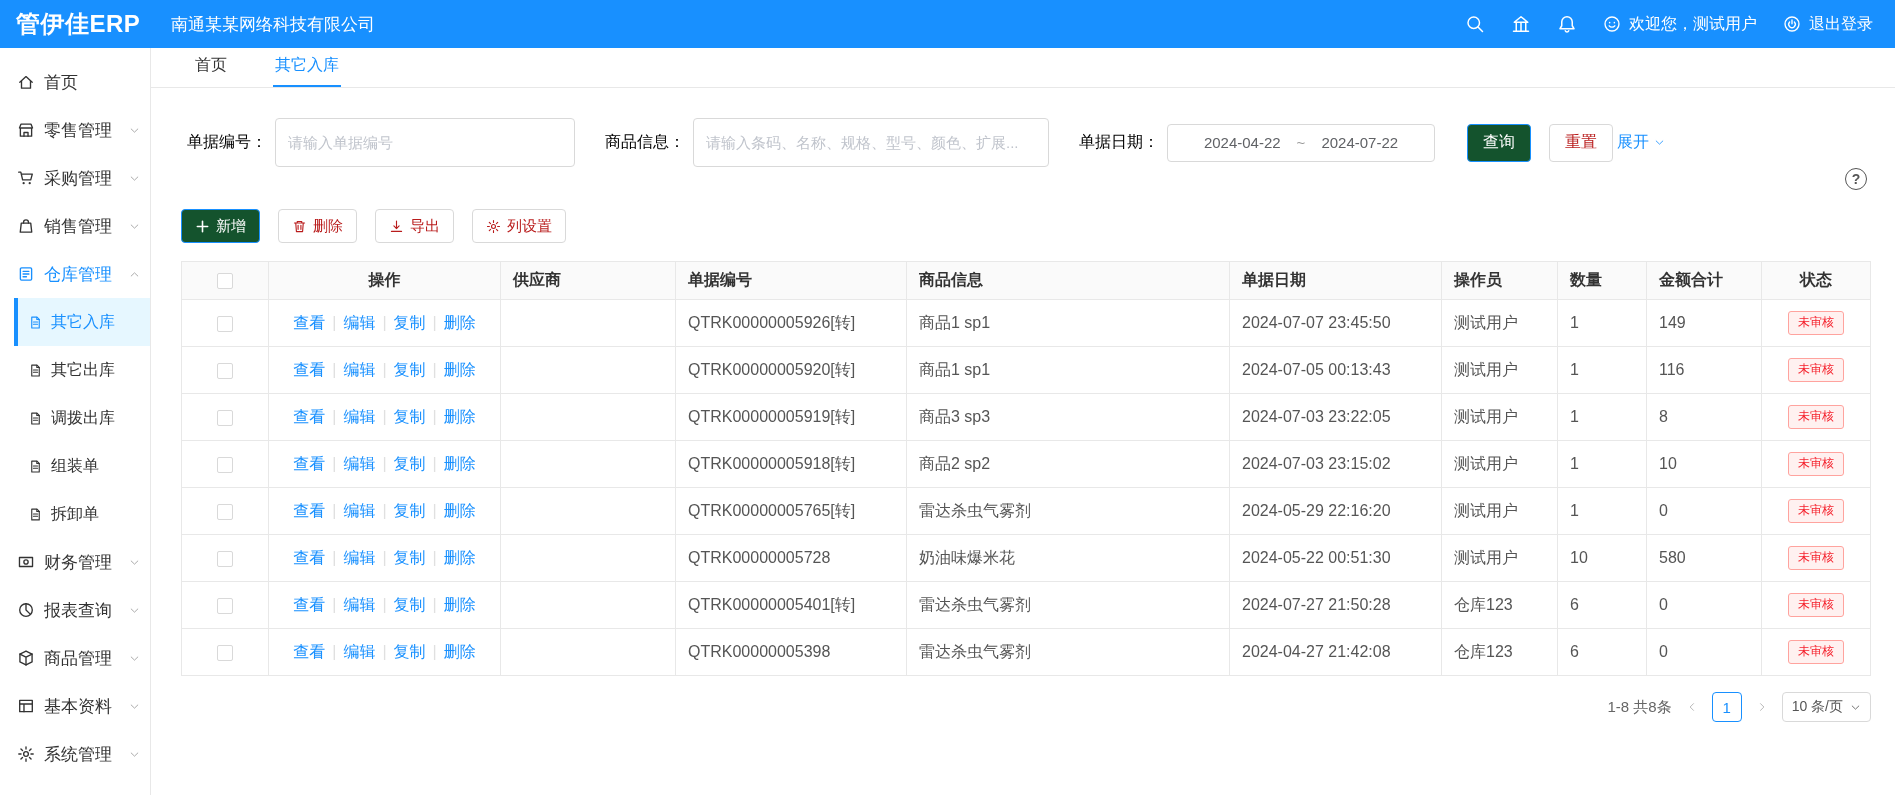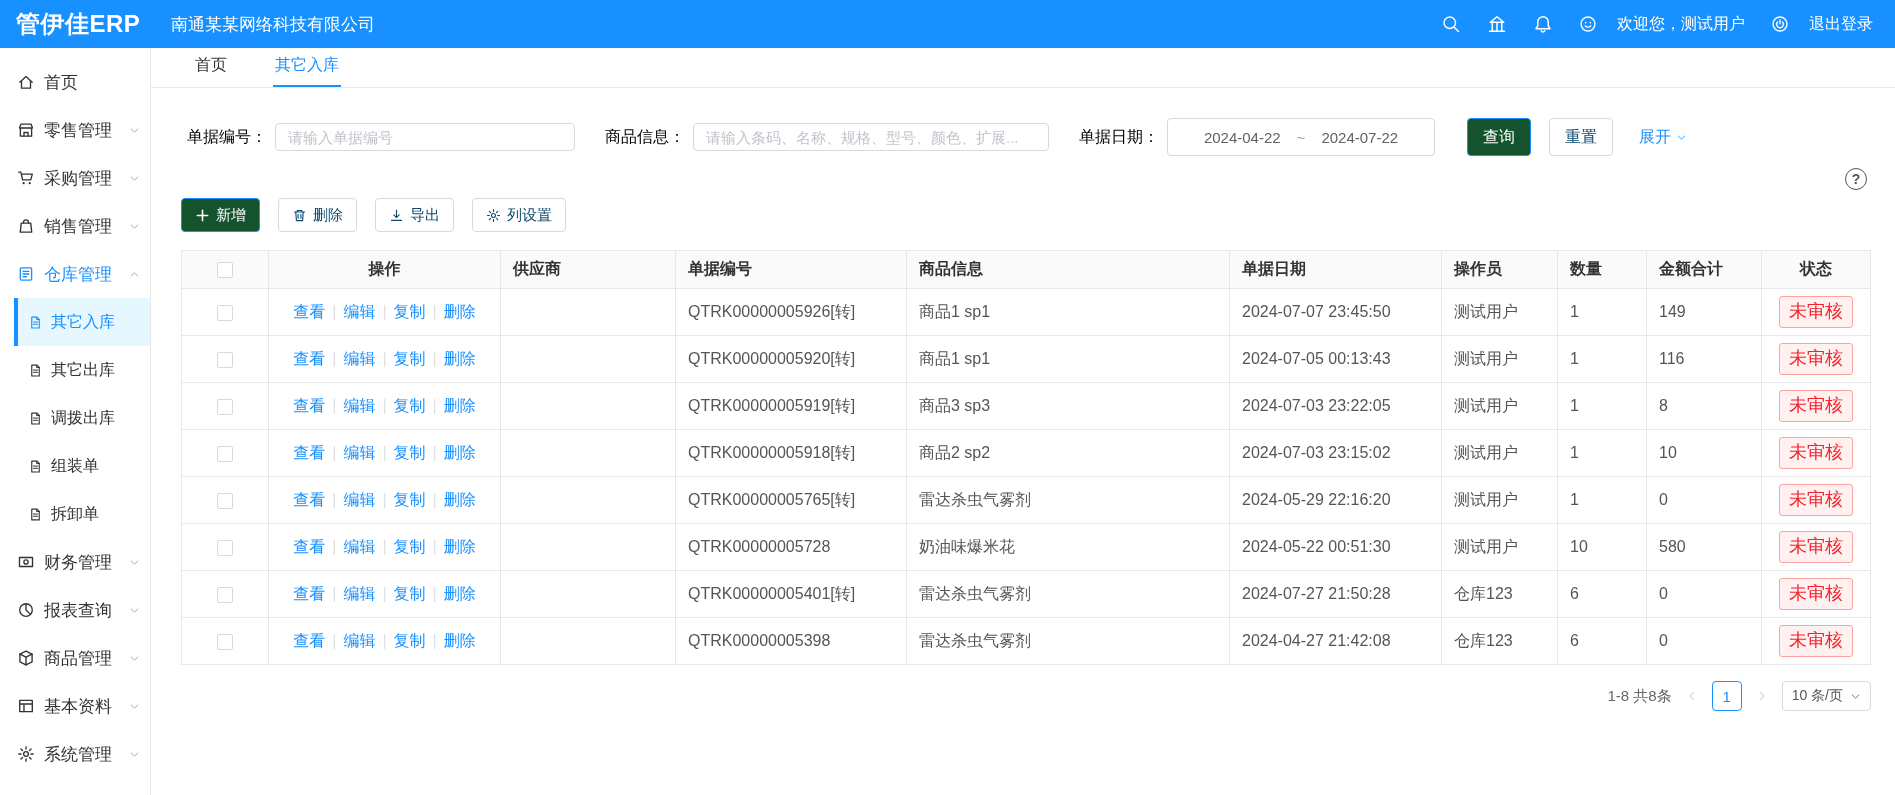--- a/index.html
+++ b/index.html
@@ -6,21 +6,21 @@
   html,body { width:1895px; height:795px; }
   body { font-family:"Liberation Sans","DejaVu Sans",sans-serif; background:#fff; color:#333; overflow:hidden; }
 
   
   .app-header { height:48px; background:#1890ff; display:flex; align-items:center; color:#fff; }
   .logo { width:151px; padding-left:16px; font-size:24px; font-weight:bold; letter-spacing:.5px; flex:none; white-space:nowrap; }
   .company { font-size:17px; margin-left:20px; white-space:nowrap; }
   .header-right { margin-left:auto; display:flex; align-items:center; gap:26px; padding-right:22px; font-size:16px; }
   .hicon { width:20px; height:20px; display:inline-flex; cursor:pointer; }
   .hicon svg { width:100%; height:100%; }
-  .huser { display:flex; align-items:center; gap:20px; cursor:pointer; white-space:nowrap;justify-content:flex-end; }
+  .huser { display:flex; align-items:center; gap:8px; cursor:pointer; white-space:nowrap;justify-content:flex-end; }
 
   
   .layout { display:flex; height:747px; }
   .sidebar { width:151px; flex:none; border-right:1px solid #e8e8e8; padding-top:10px; overflow:hidden; background:#fff; }
   .menu-item { height:48px; display:flex; align-items:center; gap:9px; padding:0 10px 0 17px; font-size:17px; color:#333; cursor:pointer; }
   .menu-item.active { color:#1890ff; }
   .micon { width:18px; height:18px; flex:none; display:inline-flex; }
   .micon svg { width:100%; height:100%; }
   .mlabel { white-space:nowrap; }
   .mchev { margin-left:auto; width:11px; height:11px; color:#999; display:inline-flex; flex:none; }
@@ -33,51 +33,51 @@
   .main { flex:1; display:flex; flex-direction:column; position:relative; background:#fff; }
 
   
   .tabbar { height:40px; border-bottom:1px solid #e8e8e8; display:flex; align-items:flex-end; padding-left:42px; gap:44px; flex:none; }
   .tab { font-size:16px; color:#333; padding:8px 2px 9px; cursor:pointer; border-bottom:2px solid transparent; white-space:nowrap; }
   .tab.active { color:#1890ff; border-bottom-color:#1890ff; }
 
   
   .filterbar { display:flex; align-items:center; margin:30px 0 0 36px; flex:none; }
   .flabel { font-size:16px; color:#000000; margin-right:8px; white-space:nowrap; }
-  .finput { height:28px; border:1px solid #d9d9d9; border-radius:4px; padding:0 12px; font-size:15px; color:#333; outline:none; font-family:inherit; }
+  .finput { height:49px; border:1px solid #d9d9d9; border-radius:4px; padding:0 12px; font-size:15px; color:#333; outline:none; font-family:inherit; }
   .finput::placeholder { color:#c0c4cc; }
   #bill-input { width:300px; margin-right:30px; }
   #product-input { width:356px; margin-right:30px; }
   .daterange { width:268px; height:38px; border:1px solid #d9d9d9; border-radius:4px; display:flex; align-items:center; justify-content:center; gap:16px; font-size:15px; color:#606266; margin-right:32px; cursor:pointer; white-space:nowrap; }
   .daterange .sep { color:#999; }
-  .btn { height:38px; border:1px solid #d9d9d9; background:#fff; border-radius:4px; font-size:16px; color:#0c4a6e; padding:0 15px; cursor:pointer; display:inline-flex; align-items:center; gap:6px; font-family:inherit; white-space:nowrap; }
+  .btn { height:38px; border:1px solid #d9d9d9; background:#fff; border-radius:4px; font-size:16px; color:#b91c1c; padding:0 15px; cursor:pointer; display:inline-flex; align-items:center; gap:6px; font-family:inherit; white-space:nowrap; }
   .btn.primary { background:#14532d; border-color:#1890ff; color:#fff; }
   .btn + .btn { margin-left:18px; }
   .bicon { width:15px; height:15px; display:inline-flex; }
   .bicon svg { width:100%; height:100%; }
-  .expand-link { color:#1890ff; font-size:16px; display:inline-flex; align-items:center; gap:5px; cursor:pointer; margin-left:26px; text-decoration:none; }
+  .expand-link { color:#1890ff; font-size:16px; display:inline-flex; align-items:center; gap:5px; cursor:pointer; margin-left:4px; text-decoration:none; }
   .cicon { width:11px; height:11px; display:inline-flex; }
   .cicon svg { width:100%; height:100%; }
 
   
   .toolbar { display:flex; align-items:center; margin:42px 0 0 30px; flex:none; }
   .toolbar .btn { height:34px; font-size:15px; padding:0 13px; }
   .help-circle { position:absolute; top:120px; right:30px; width:22px; height:22px; border:1px solid #555; border-radius:50%; color:#555; font-size:14px; font-weight:bold; display:flex; align-items:center; justify-content:center; cursor:pointer; }
 
   
   .table-wrap { margin:18px 26px 0 30px; flex:none; }
   table { border-collapse:collapse; width:1689px; table-layout:fixed;padding-left:20px; }
   th,td { border:1px solid #e8e8e8; font-size:16px; padding:0 12px; overflow:hidden; white-space:nowrap; text-align:left; }
   th { background:#fafafa; height:38px; font-weight:bold; color:#333; }
   td { height:47px; color:#555; }
   .c-center { text-align:center; }
   .checkbox { width:16px; height:16px; border:1px solid #d9d9d9; border-radius:2px; display:inline-block; background:#fff; vertical-align:middle; cursor:pointer; }
   .alink { color:#1890ff; text-decoration:none; cursor:pointer; }
   .asep { color:#e0e0e0; margin:0 7px; }
-  .badge { display:inline-block; padding:3px 9px; font-size:18px; color:#f5222d; background:#fff1f0; border:1px solid #ffa39e; border-radius:3px; line-height:1.3; }
+  .badge { display:inline-block; padding:3px 9px; font-size:12px; color:#f5222d; background:#fff1f0; border:1px solid #ffa39e; border-radius:3px; line-height:1.3; }
 
   
   .pagination { display:flex; align-items:center; justify-content:flex-end; gap:14px; margin:16px 26px 0 0; font-size:15px; color:#666; }
   .page-arrow { width:12px; height:12px; color:#b0b0b0; display:inline-flex; cursor:pointer; }
   .page-arrow svg { width:100%; height:100%; }
   .page-num { min-width:30px; height:30px; border:1px solid #1890ff; color:#1890ff; border-radius:4px; display:flex; align-items:center; justify-content:center; font-size:15px; cursor:pointer; background:#fff; }
   .page-size { height:30px; border:1px solid #d9d9d9; border-radius:4px; padding:0 9px; display:inline-flex; align-items:center; gap:7px; font-size:14px; color:#555; cursor:pointer; background:#fff; }
 </style>
 </head>
 <body>

